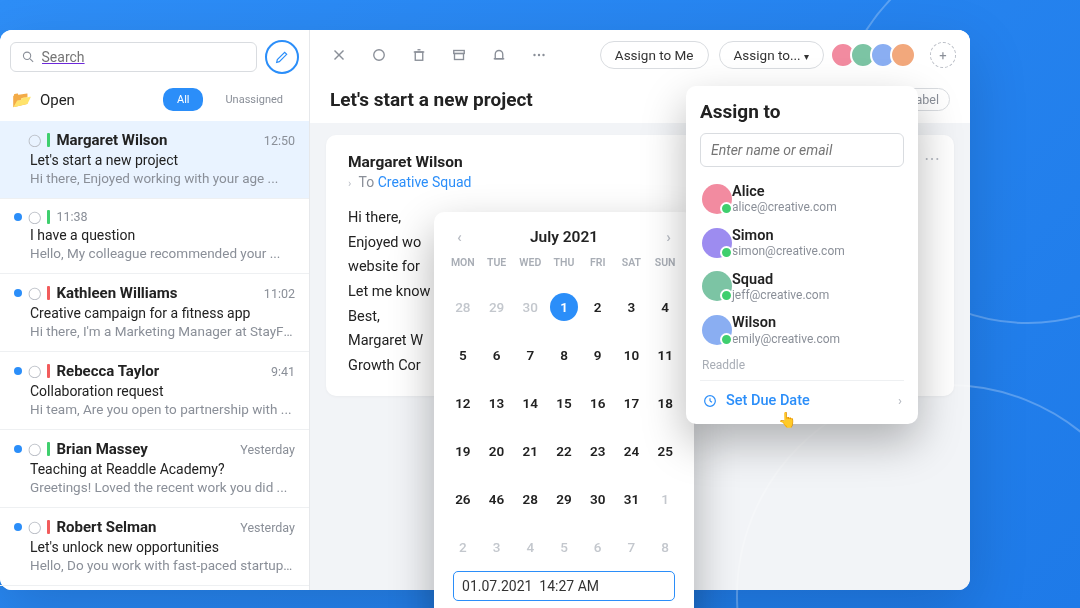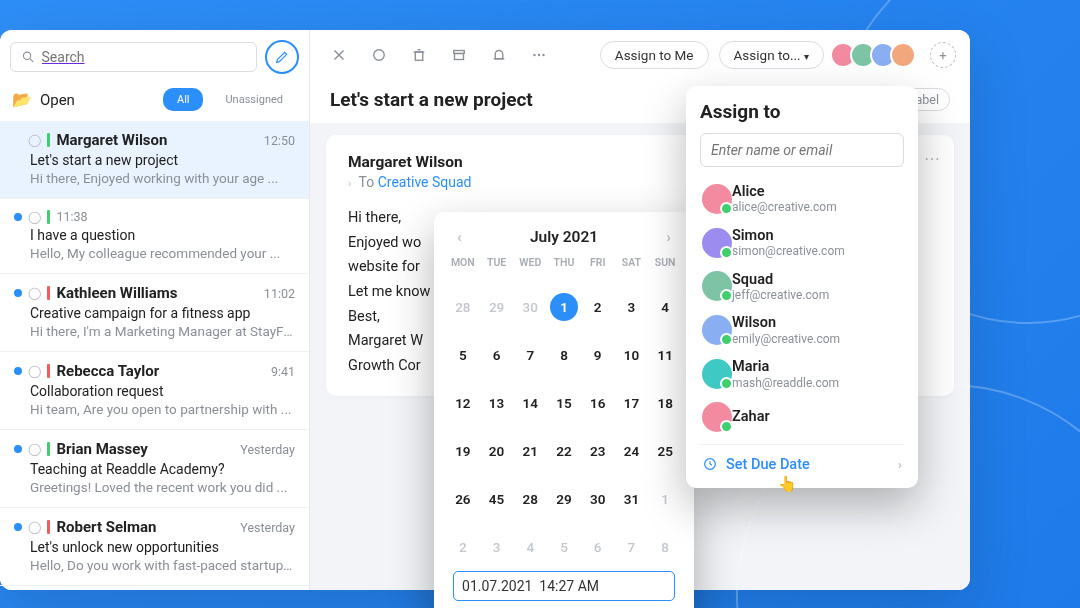--- a/index.html
+++ b/index.html
@@ -289,35 +289,21 @@
             </div>
           </div>
           <div class="person">
             <div class="pavatar" style="background:#8aaef2"></div>
       <div>
               <div class="pname">Wilson</div>
       <div class="pemail">emily@creative.com</div>
             </div>
           </div>
         </div>
-      <div id="people2">
-          <div class="person">
-            <div class="pavatar" style="background:#3fc9c4"></div>
-      <div>
-              <div class="pname">Maria</div>
-      <div class="pemail">mash@readdle.com</div>
-            </div>
-          </div>
-          <div class="person">
-            <div class="pavatar" style="background:#f28ba0"></div>
-      <div>
-              <div class="pname">Zahar</div>
-      </div>
-          </div>
-        </div>
+      <div class="group-label">Readdle</div>
       <div class="due-row">
         <svg class="icon-svg" viewBox="0 0 24 24">
             <circle cx="12" cy="12" r="8"></circle>
             <line x1="12" y1="12" x2="12" y2="8"></line>
             <line x1="12" y1="12" x2="15" y2="14"></line>
           </svg>
         <span>Set Due Date</span>
         <span class="chev-r">›</span>
         <span class="cursor-hand">👆</span>
       </div>
@@ -362,21 +348,21 @@
       <div class="dp-day ">17</div>
       <div class="dp-day ">18</div>
       <div class="dp-day ">19</div>
       <div class="dp-day ">20</div>
       <div class="dp-day ">21</div>
       <div class="dp-day ">22</div>
       <div class="dp-day ">23</div>
       <div class="dp-day ">24</div>
       <div class="dp-day ">25</div>
       <div class="dp-day ">26</div>
-      <div class="dp-day ">45</div>
+      <div class="dp-day ">46</div>
       <div class="dp-day ">28</div>
       <div class="dp-day ">29</div>
       <div class="dp-day ">30</div>
       <div class="dp-day ">31</div>
       <div class="dp-day muted">1</div>
       <div class="dp-day muted">2</div>
       <div class="dp-day muted">3</div>
       <div class="dp-day muted">4</div>
       <div class="dp-day muted">5</div>
       <div class="dp-day muted">6</div>

